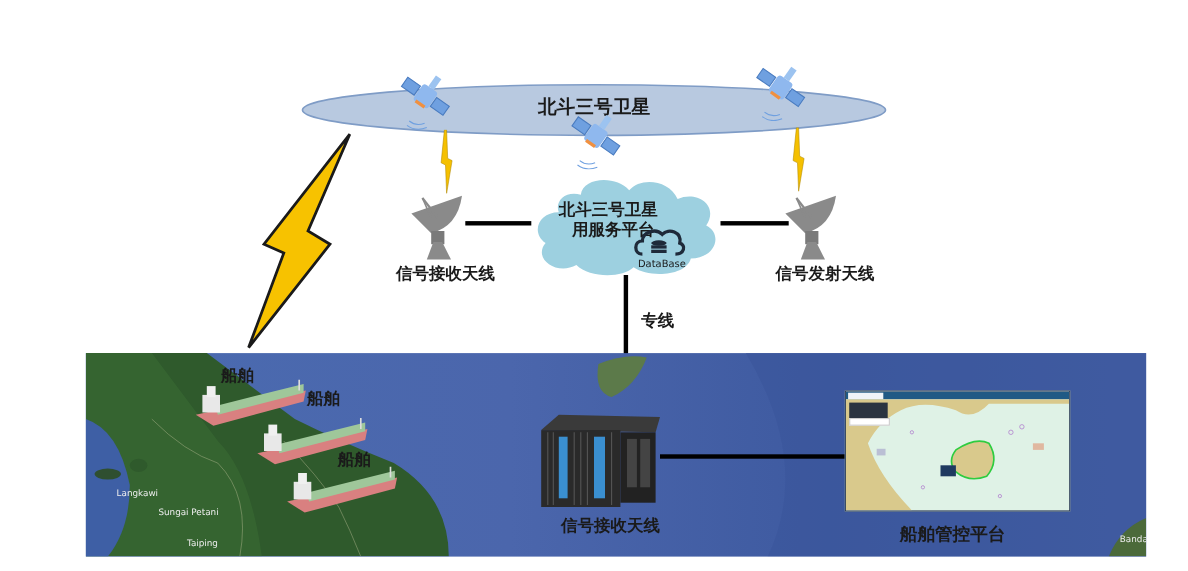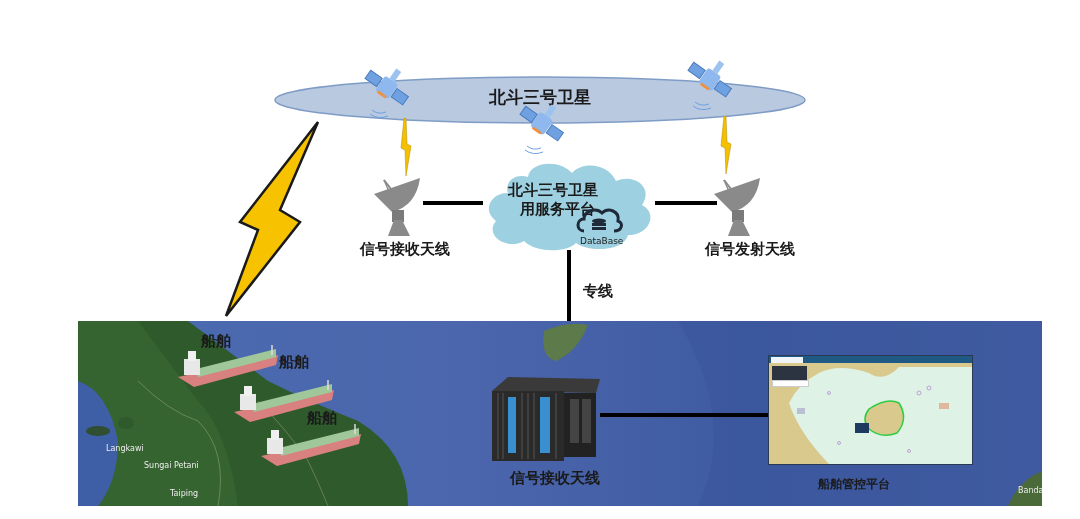--- a/index.html
+++ b/index.html
@@ -210,13 +210,13 @@
       <circle cx="150" cy="30" r="2"></circle>
         <circle cx="160" cy="25" r="2"></circle>
         <circle cx="60" cy="30" r="1.5"></circle>
       <circle cx="70" cy="80" r="1.5"></circle>
         <circle cx="140" cy="88" r="1.5"></circle>
     </g>
   </svg>
   <div class="toolbox"></div>
   <div class="searchbox"></div>
 </div>
-<div class="label" style="left:818px;top:476px;font-size:12px;">船舶管控平台</div>
+<div class="label" style="left:818px;top:476px;font-size:16px;">船舶管控平台</div>
 
 </body></html>

